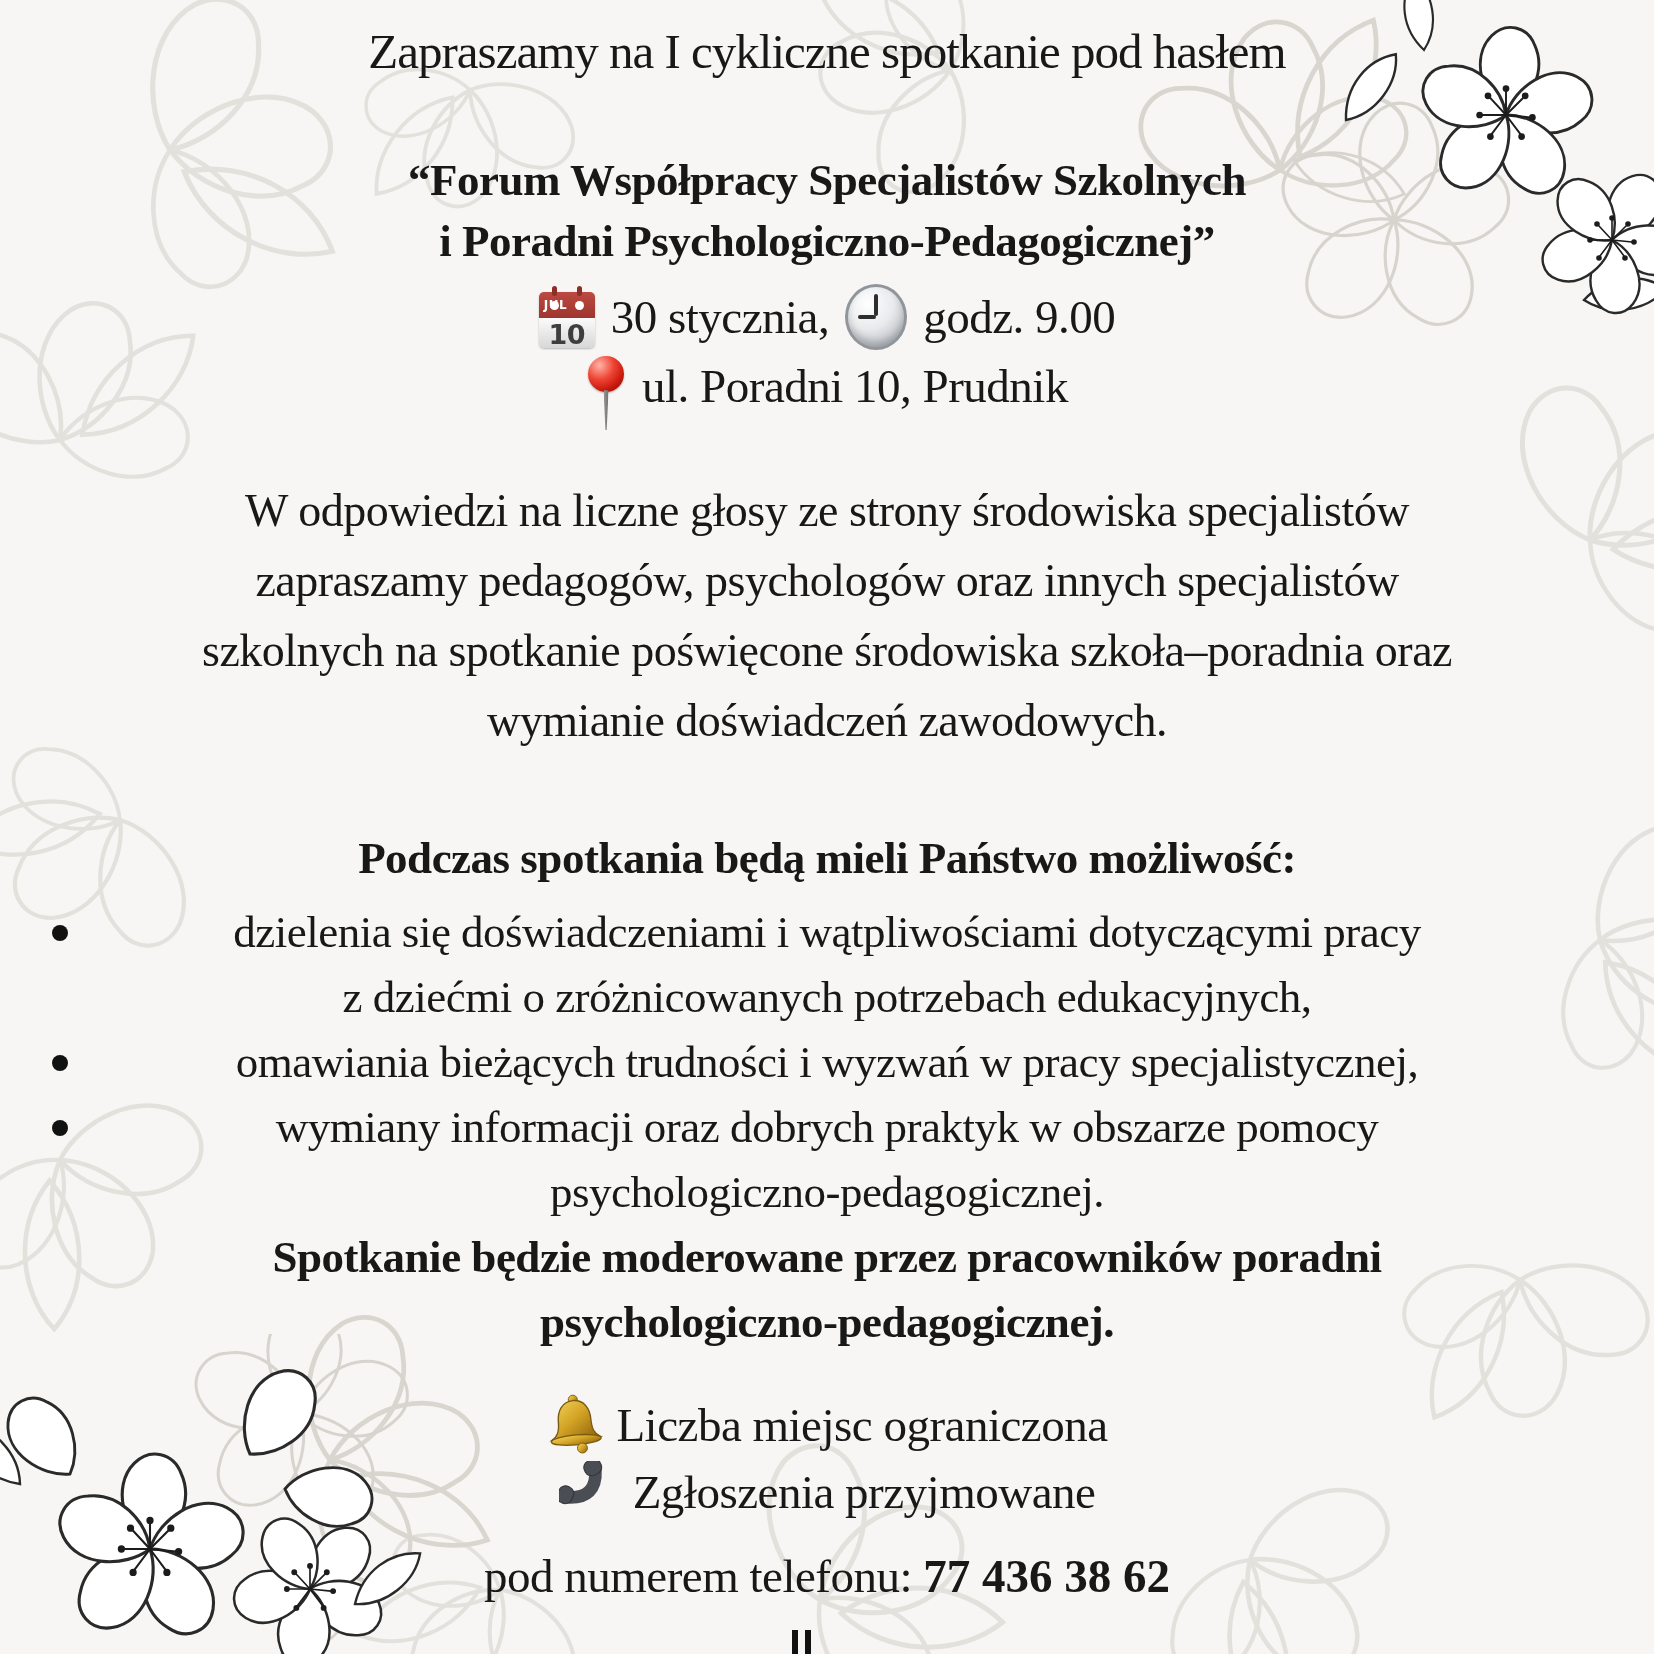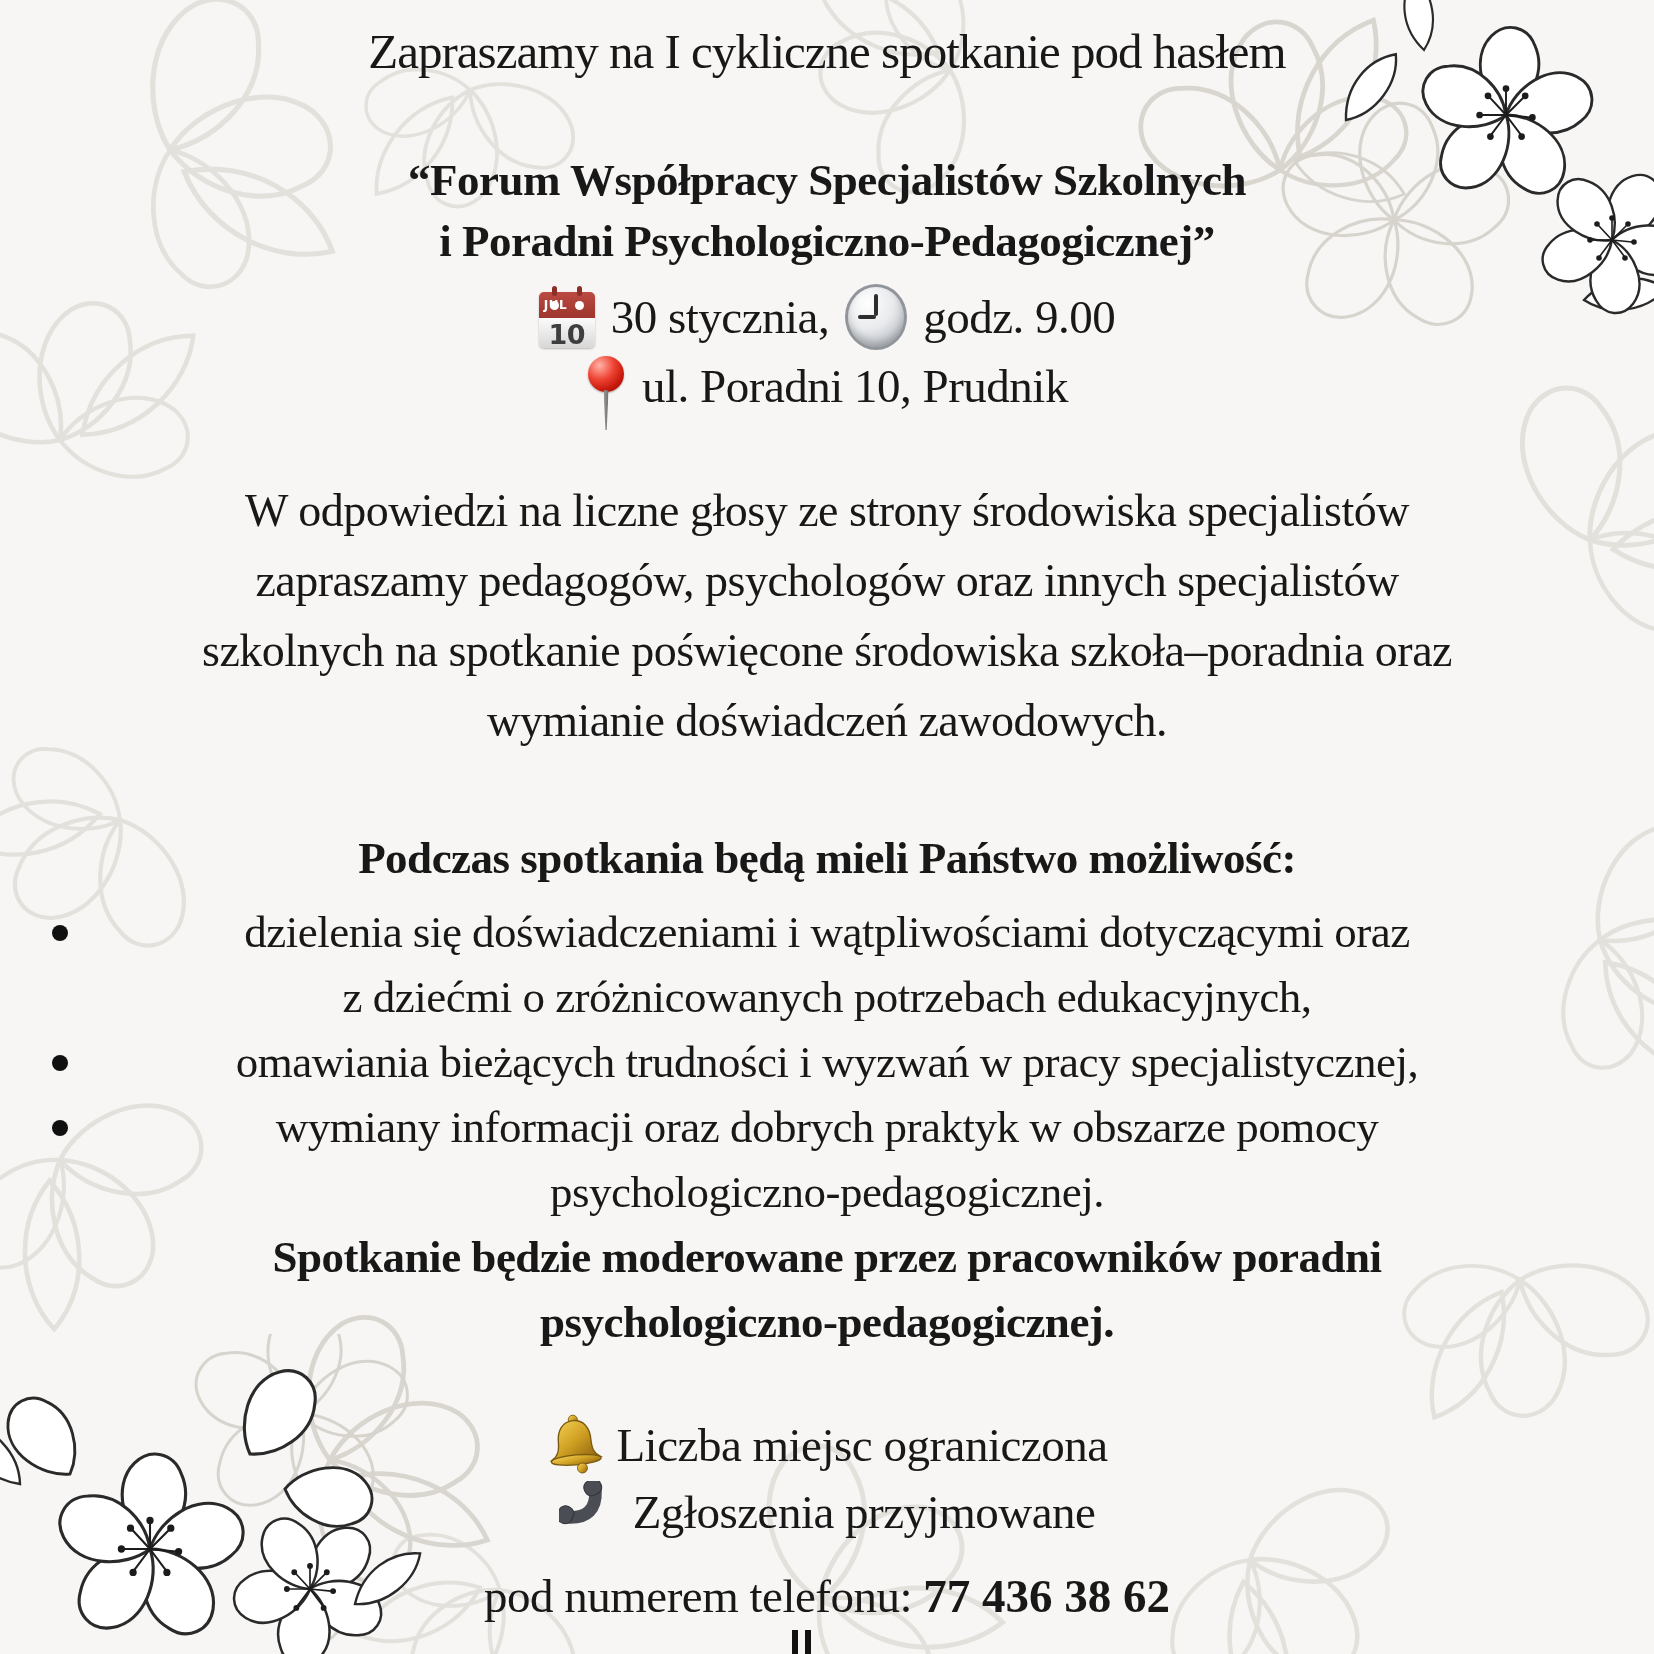--- a/index.html
+++ b/index.html
@@ -25,21 +25,21 @@
   .section-heading{margin-top:76px;font-size:45px;font-weight:bold;letter-spacing:-0.5px;}
 
   .bullets{margin-top:16px;font-size:45px;line-height:65px;letter-spacing:-0.5px;}
   .bullet-item{position:relative;}
   .bullet-dot{position:absolute;left:52px;top:25px;width:16px;height:16px;border-radius:50%;background:#111;}
 
   .moderated{font-size:45px;font-weight:bold;line-height:65px;letter-spacing:-0.5px;}
 
   .footer-row{display:flex;justify-content:center;align-items:center;gap:12px;
               font-size:47px;letter-spacing:-0.5px;}
-  .bell-row{margin-top:56px;height:68px;}
+  .bell-row{margin-top:36px;height:68px;}
   .phone-row{height:66px;}
   .phone-line{margin-top:24px;font-size:47px;letter-spacing:-0.5px;}
   .phone-line b{letter-spacing:0;}
 
   
   .cal{position:relative;width:56px;height:62px;display:inline-block;flex:0 0 auto;}
   .cal-sheet{position:absolute;top:6px;left:0;right:0;bottom:0;border-radius:5px;overflow:hidden;
              box-shadow:0 1px 2px rgba(0,0,0,.25);}
   .cal-top{position:absolute;top:0;left:0;right:0;height:26px;background:linear-gradient(#bb4a42,#9e352e);
            color:#fff;font:bold 12px/26px "DejaVu Sans",sans-serif;text-align:left;padding-left:5px;box-sizing:border-box;letter-spacing:.5px;}
@@ -211,21 +211,21 @@
       <div>zapraszamy pedagogów, psychologów oraz innych specjalistów</div>
       <div>szkolnych na spotkanie poświęcone środowiska szkoła–poradnia oraz</div>
       <div>wymianie doświadczeń zawodowych.</div>
     </div>
 
     <div class="section-heading">Podczas spotkania będą mieli Państwo możliwość:</div>
 
     <div class="bullets">
       <div class="bullet-item">
         <span class="bullet-dot"></span>
-        <div>dzielenia się doświadczeniami i wątpliwościami dotyczącymi oraz</div>
+        <div>dzielenia się doświadczeniami i wątpliwościami dotyczącymi pracy</div>
         <div>z dziećmi o zróżnicowanych potrzebach edukacyjnych,</div>
       </div>
       <div class="bullet-item">
         <span class="bullet-dot"></span>
         <div>omawiania bieżących trudności i wyzwań w pracy specjalistycznej,</div>
       </div>
       <div class="bullet-item">
         <span class="bullet-dot"></span>
         <div>wymiany informacji oraz dobrych praktyk w obszarze pomocy</div>
         <div>psychologiczno-pedagogicznej.</div>

